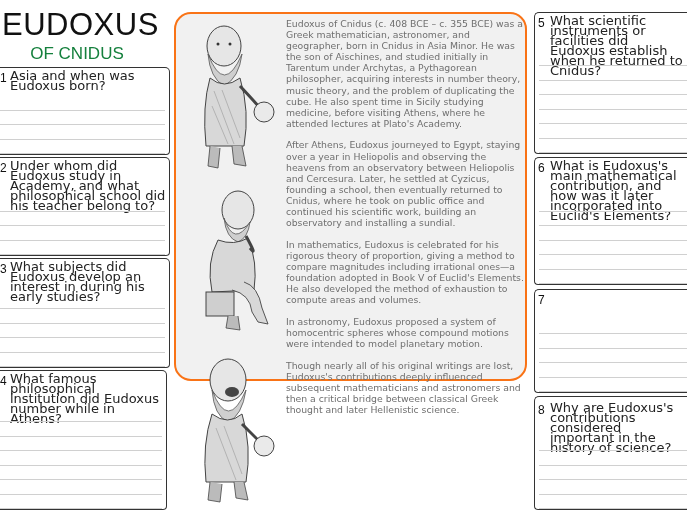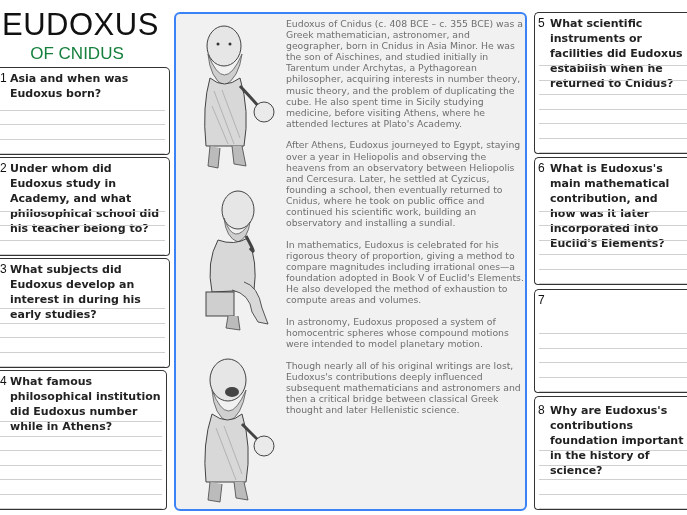--- a/index.html
+++ b/index.html
@@ -23,28 +23,28 @@
   }
   .qbox.left { border-left: none; border-radius: 0 5px 4px 0; }
   .qbox.right { border-right: none; border-radius: 5px 0 0 4px; }
   .qhead { display: flex; align-items: flex-start; padding: 3px 3px 0 0; }
   .qnum {
     font-family: "Liberation Sans", sans-serif; font-size: 12px; line-height: 12px;
     color: #111; width: 10px; flex: none; margin-top: 1px;
   }
   .qbox.right .qnum { margin-left: 3px; width: 12px; }
   .qtext {
-    font-family: "DejaVu Sans", sans-serif; font-size: 11px; line-height: 15px; color: #222; font-weight: bold;
+    font-family: "DejaVu Sans", sans-serif; font-size: 13px; line-height: 10px; color: #222;
   }
   .lines { position: absolute; left: 0; right: 4px; bottom: 0; }
   .line { height: 14.5px; border-bottom: 1px solid #d0d0d0; }
 
   .center-panel {
-    position: absolute; left: 174px; top: 12px; width: 353px; height: 499px;
-    border: 2px solid #3b82f6; border-radius: 6px; background: #f1f1f1;
+    position: absolute; left: 174px; top: 12px; width: 353px; height: 369px;
+    border: 2px solid #f97316; border-radius: 17px; background: #f1f1f1;
   }
   .reading {
     position: absolute; left: 110px; top: 4px; width: 238px;
     font-family: "DejaVu Sans", sans-serif; font-size: 9.3px; line-height: 11.1px;
     color: #6f6f6f;
   }
   .reading p { margin-bottom: 10.5px; }
 
   .figure { position: absolute; }
   .fig-svg { display: block; }
@@ -201,21 +201,21 @@
       <div class="line"></div>
       <div class="line"></div>
       <div class="line"></div>
       <div class="line"></div>
   </div>
 </div>
 
 <div class="qbox right" style="left:534px; top:396px; width:153px; height:114px;">
   <div class="qhead" style="padding-top:6px;">
     <span class="qnum">8</span>
-    <span class="qtext">Why are Eudoxus's contributions foundation important in the history of science?</span>
+    <span class="qtext">Why are Eudoxus's contributions considered important in the history of science?</span>
   </div>
   <div class="lines" style="left:4px; right:0;">
     <div class="line"></div>
       <div class="line"></div>
       <div class="line"></div>
       <div class="line"></div>
       <div class="line"></div>
   </div>
 </div>
 

